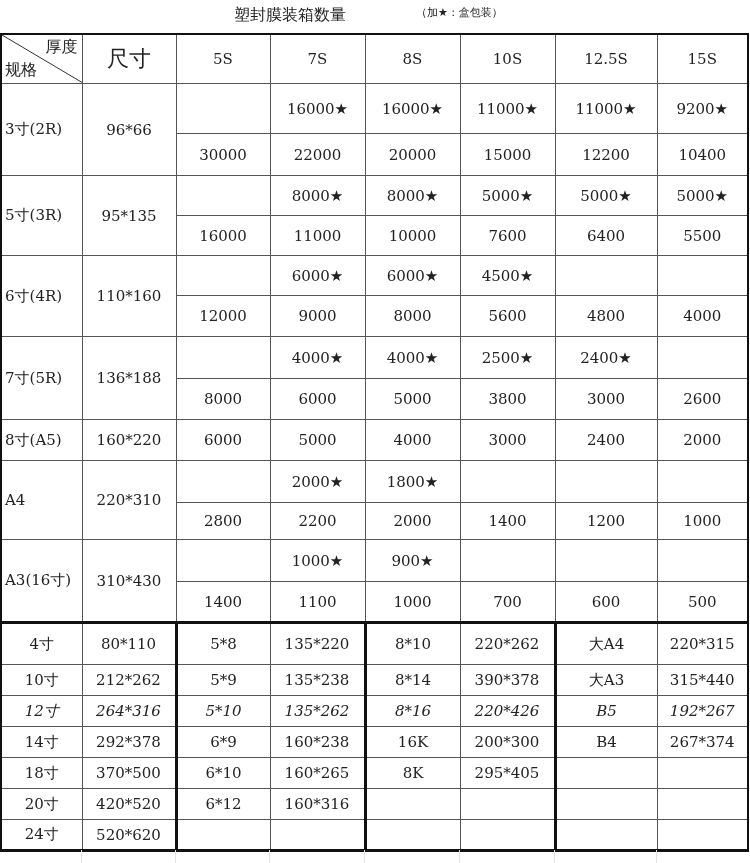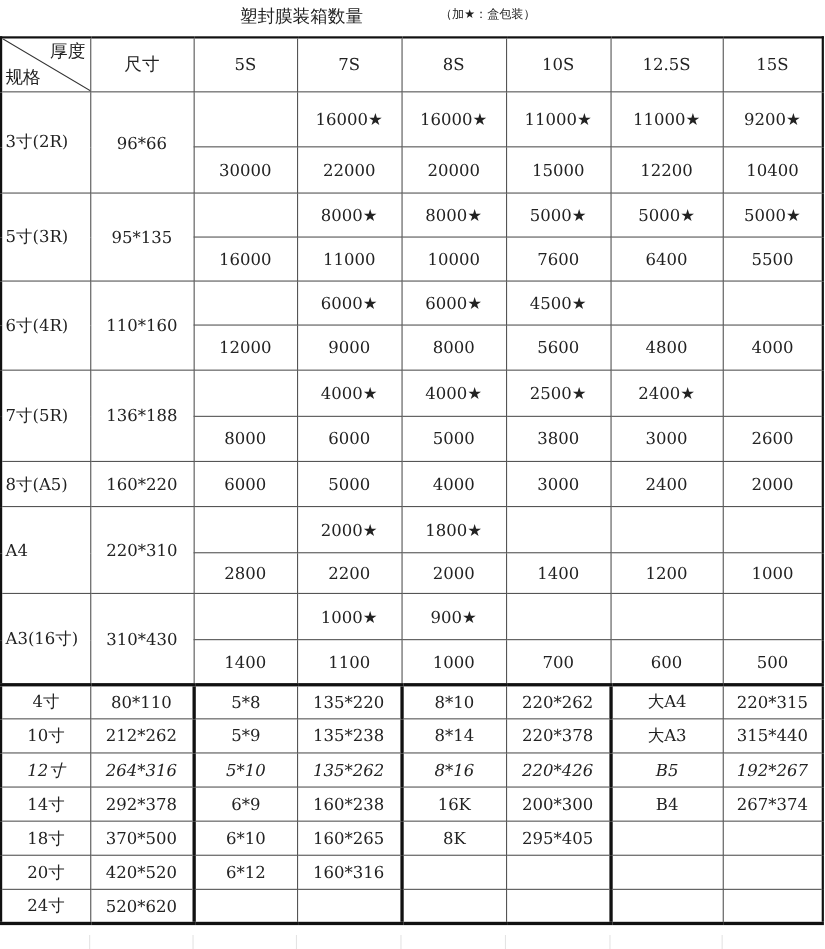--- a/index.html
+++ b/index.html
@@ -1,18 +1,18 @@
 <!DOCTYPE html>
 <html><head>
 <meta charset="utf-8">
 <style>
   html, body { margin: 0; padding: 0; background: #ffffff; }
   body { width: 750px; height: 863px; position: relative; overflow: hidden;
          font-family: "DejaVu Serif", "Liberation Serif", serif; color: #222; }
-  .title-bar { position: absolute; left: 0; top: 0; width: 622px; height: 33px; }
+  .title-bar { position: absolute; left: 16px; top: 0; width: 622px; height: 33px; }
   .title-main { position: absolute; left: 218px; top: 5px; font-size: 16px;
                 font-family: "DejaVu Sans", sans-serif; color: #222; }
   .title-note { position: absolute; left: 400px; top: 5px; font-size: 11px;
                 font-family: "DejaVu Sans", sans-serif; color: #222; }
   table { position: absolute; left: 0; top: 33px; border-collapse: collapse;
           table-layout: fixed; width: 747px; }
   td { border: 1px solid #555; text-align: center; vertical-align: middle;
        font-size: 15px; padding: 0; white-space: nowrap; overflow: hidden; }
   td.left { text-align: left; padding-left: 3px; }
   .hdr td { height: 48px; }
@@ -53,21 +53,21 @@
   </colgroup>
   <tbody id="tbody">
       <tr class="hdr">
         <td class="corner outer-left">
           <svg class="corner-svg" width="81" height="48">
             <line x1="0" y1="0" x2="81" y2="48" stroke="#333" stroke-width="1"></line>
           </svg>
           <span class="corner-top">厚度</span>
           <span class="corner-bot">规格</span>
         </td>
-        <td class="cjk" style="font-size: 16px;">尺寸</td>
+        <td class="cjk" style="font-size: 22px;">尺寸</td>
         <td>5S</td>
         <td>7S</td>
         <td>8S</td>
         <td>10S</td>
         <td>12.5S</td>
         <td class="outer-right">15S</td>
       </tr>
       <tr style="height: 50px;">
         <td class="left outer-left" rowspan="2">3寸(2R)</td>
         <td rowspan="2">96*66</td>
@@ -179,37 +179,37 @@
         <td class="outer-right"></td>
       </tr>
       <tr style="height: 41px;">
         <td>1400</td>
         <td>1100</td>
         <td>1000</td>
         <td>700</td>
         <td>600</td>
         <td class="outer-right">500</td>
       </tr>
-      <tr class="thick-top" style="height: 31px;">
+      <tr class="thick-top" style="height: 42px;">
         <td class="outer-left" style="border-left: 3px solid rgb(17, 17, 17);">4寸</td>
         <td>80*110</td>
         <td class="thick-left">5*8</td>
         <td>135*220</td>
         <td class="thick-left">8*10</td>
         <td>220*262</td>
         <td class="thick-left">大A4</td>
         <td class="outer-right" style="border-right: 3px solid rgb(17, 17, 17);">220*315</td>
       </tr>
       <tr style="height: 31px;">
         <td class="outer-left" style="border-left: 3px solid rgb(17, 17, 17);">10寸</td>
         <td>212*262</td>
         <td class="thick-left">5*9</td>
         <td>135*238</td>
         <td class="thick-left">8*14</td>
-        <td>220*378</td>
+        <td>390*378</td>
         <td class="thick-left">大A3</td>
         <td class="outer-right" style="border-right: 3px solid rgb(17, 17, 17);">315*440</td>
       </tr>
       <tr style="height: 31px; font-style: italic;">
         <td class="outer-left" style="border-left: 3px solid rgb(17, 17, 17);">12寸</td>
         <td>264*316</td>
         <td class="thick-left">5*10</td>
         <td>135*262</td>
         <td class="thick-left">8*16</td>
         <td>220*426</td>

